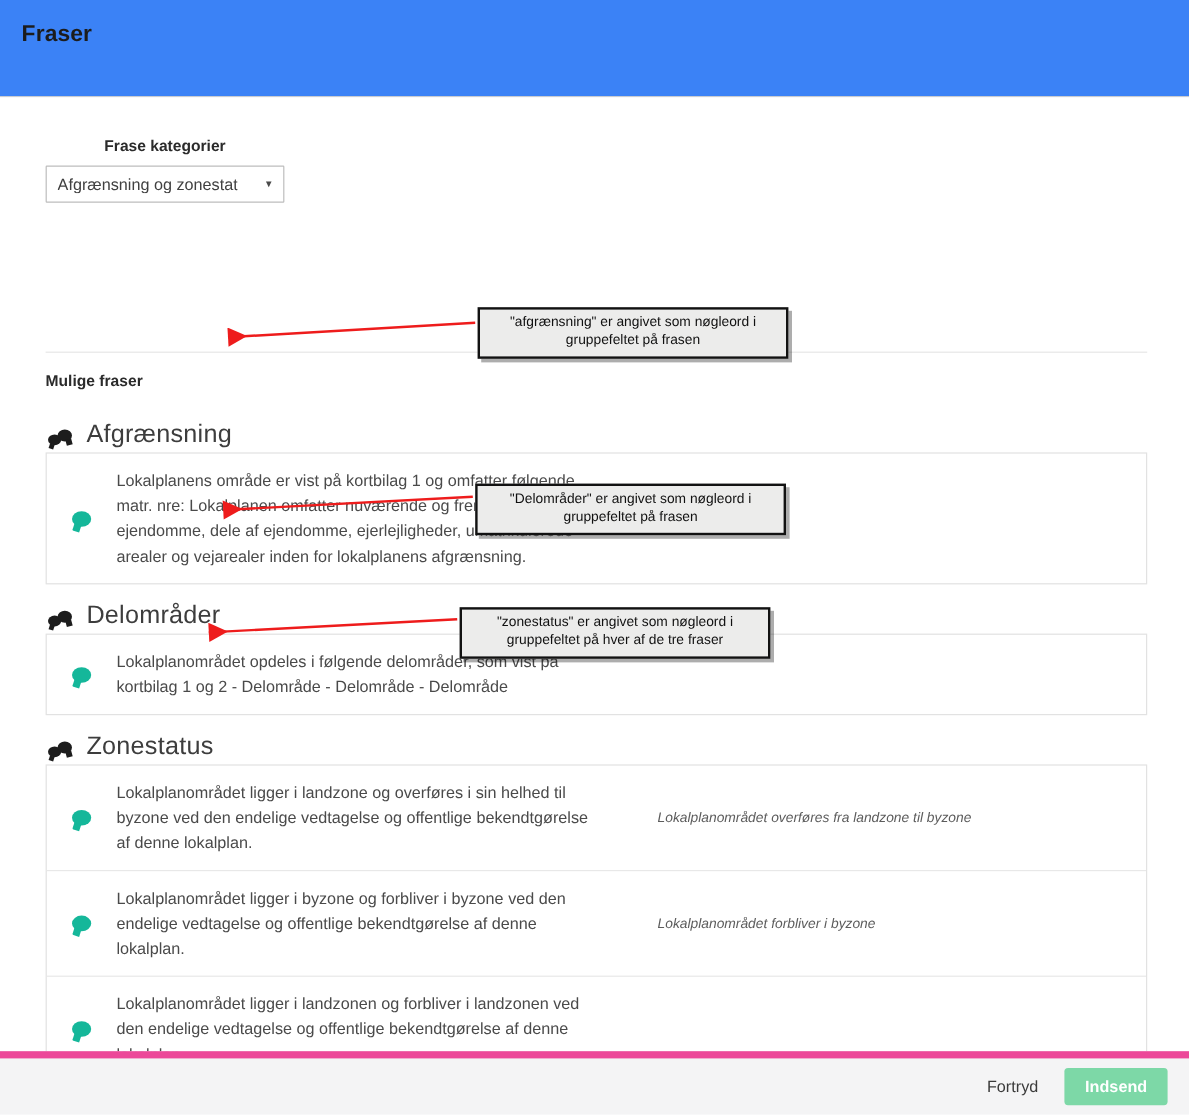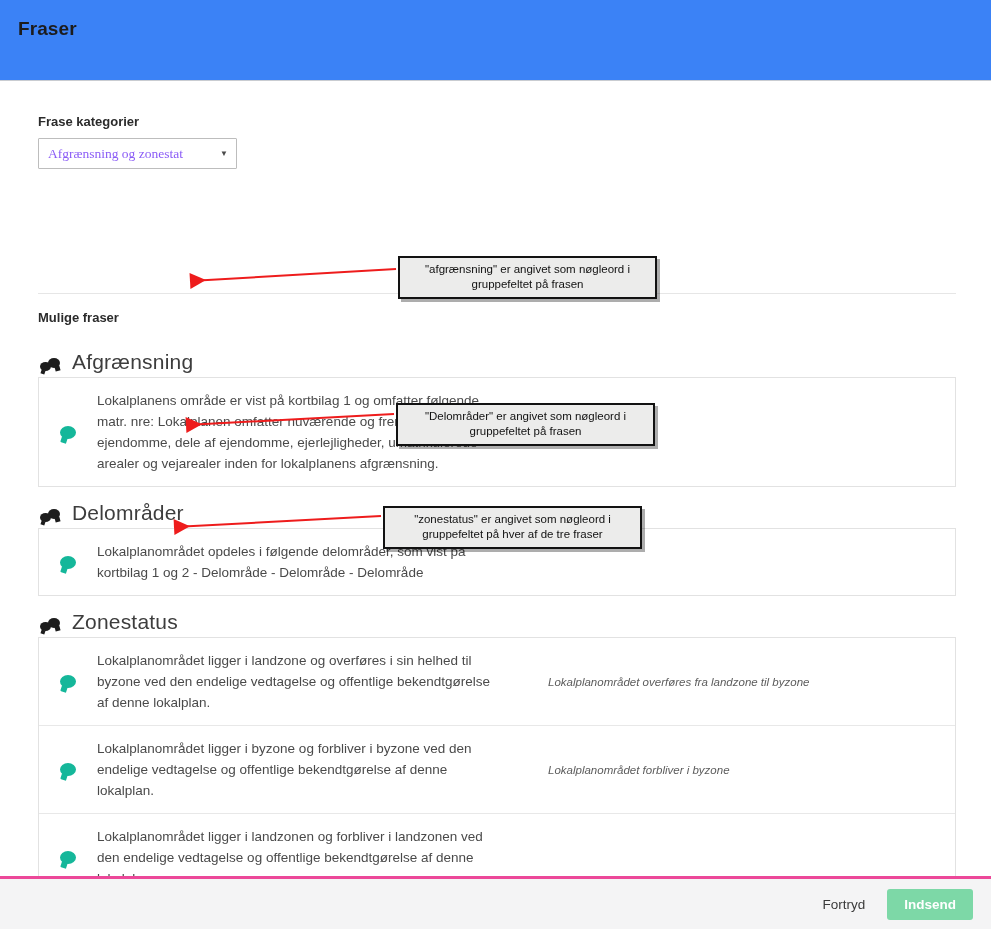--- a/index.html
+++ b/index.html
@@ -41,20 +41,21 @@
     padding: 0;
     height: 783px;
     background: #ffffff;
     box-sizing: border-box;
   }
 
   .field-block {
     position: absolute;
     left: 38px;
     top: 33px;
+    text-align: center;
   }
   .field-label {
     font-size: 13px;
     font-weight: bold;
     color: #2b2b2b;
     margin-bottom: 9px;
   }
   .select-box {
     width: 199px;
     height: 31px;
@@ -63,24 +64,23 @@
     border-radius: 1px;
     box-sizing: border-box;
     display: flex;
     align-items: center;
     justify-content: space-between;
     padding: 0 8px 0 9px;
     cursor: pointer;
   }
   .select-value {
     font-size: 13.5px;
-    color: #8b5cf6;
+    color: #404040;
     white-space: nowrap;
     overflow: hidden;
-    font-family: Liberation Serif, serif;
   }
   .select-caret {
     font-size: 8px;
     color: #4a4a4a;
     line-height: 1;
     padding-left: 5px;
   }
 
   .section-divider {
     position: absolute;
@@ -251,21 +251,21 @@
   .arrow-svg { position: absolute; left: 0; top: 0; overflow: visible; }
 
   
   .page-footer {
     position: absolute;
     left: 0;
     bottom: 0;
     width: 991px;
     height: 53px;
     background: #f4f4f5;
-    border-top: 3px solid #ec4899;
+    border-top: 6px solid #ec4899;
     box-sizing: border-box;
     display: flex;
     align-items: center;
     justify-content: flex-end;
     padding-right: 18px;
   }
   .btn-cancel {
     font-size: 13.5px;
     color: #3a3a3a;
     background: none;

